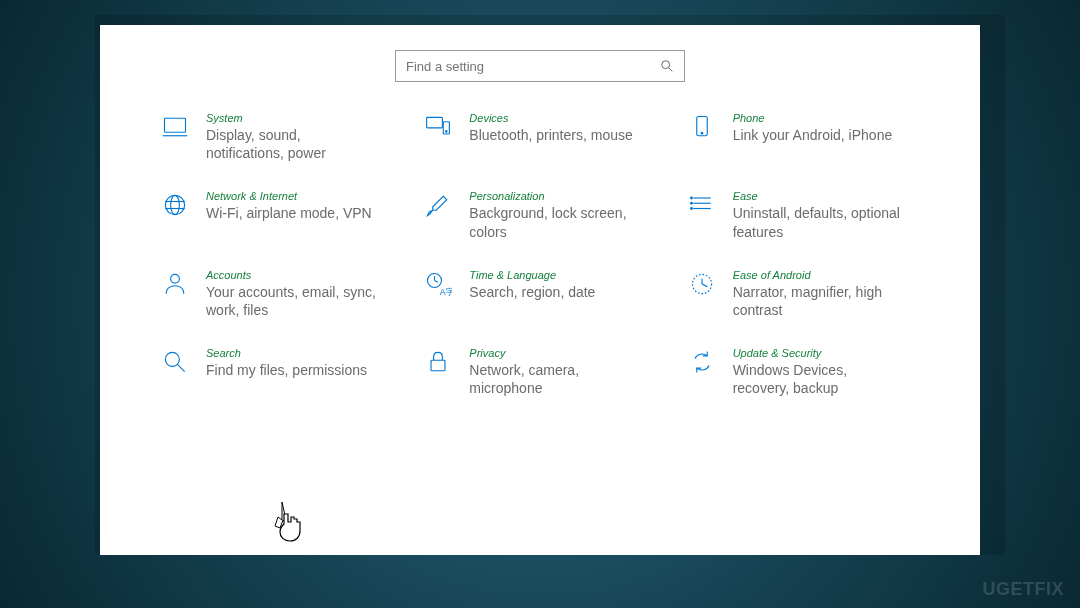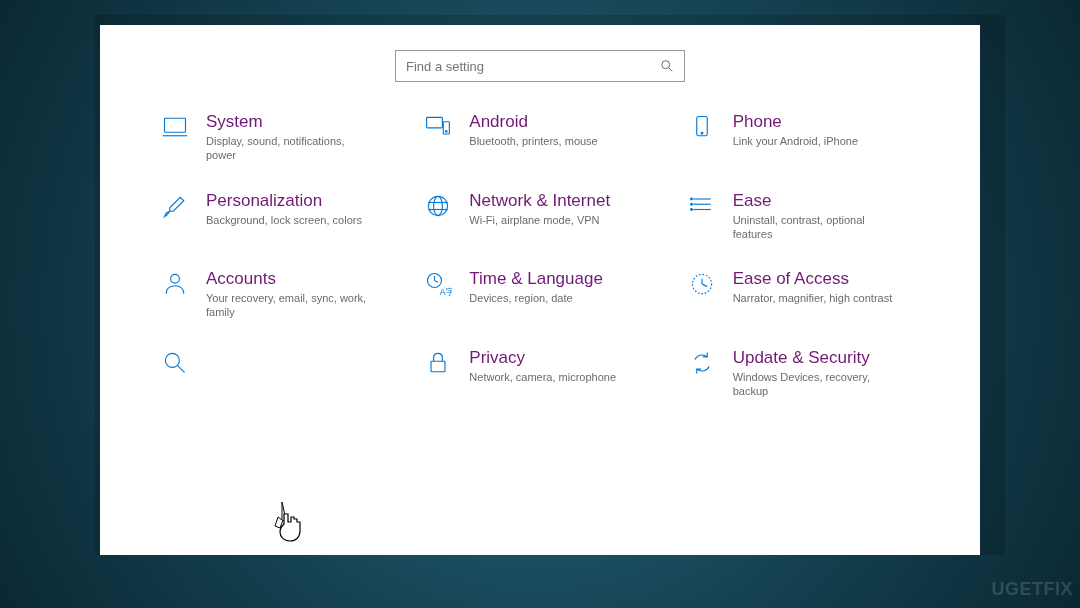--- a/index.html
+++ b/index.html
@@ -63,41 +63,42 @@
     flex-shrink: 0;
     display: flex;
     align-items: center;
     justify-content: center;
     color: #a16207;
     text-align: center;
   }
   .category .icon svg { width: 28px; height: 28px; stroke: #0078d4; fill: none; stroke-width: 1.3; }
   .category .text { flex: 1; }
   .category .title {
-    font-size: 17px;
-    color: #701a75;
+    font-size: 11px;
+    color: #15803d;
     margin-bottom: 2px;
+    font-style: italic;
   }
   .category .desc {
-    font-size: 11px;
+    font-size: 14px;
     color: #6b6b6b;
     line-height: 1.3;
     max-width: 170px;
   }
   .cursor {
     position: absolute;
     left: 270px;
     top: 500px;
     width: 40px;
     height: 45px;
     z-index: 10;
   }
   .watermark {
     position: absolute;
-    right: 7px;
+    right: 16px;
     bottom: 8px;
     font-size: 18px;
     font-weight: 600;
     color: rgba(255,255,255,0.15);
     letter-spacing: 0.5px;
     z-index: 1;
   }
 </style>
 </head>
 <body>
@@ -133,133 +134,137 @@
 
     <div class="category">
       <span class="icon">
         <svg viewBox="0 0 32 32">
             <rect x="3" y="5" width="18" height="12" rx="1"></rect>
             <rect x="22" y="10" width="7" height="14" rx="1"></rect>
             <circle cx="25.5" cy="21" r="0.8" fill="#0078d4"></circle>
           </svg>
       </span>
       <div class="text">
-        <div class="title">Android</div>
+        <div class="title">Devices</div>
         <div class="desc">Bluetooth, printers, mouse</div>
       </div>
     </div>
 
     <div class="category">
       <span class="icon">
         <svg viewBox="0 0 32 32">
             <rect x="10" y="4" width="12" height="22" rx="2"></rect>
             <circle cx="16" cy="23" r="1" fill="#0078d4"></circle>
           </svg>
       </span>
       <div class="text">
         <div class="title">Phone</div>
         <div class="desc">Link your Android, iPhone</div>
-      </div>
-    </div>
-
-    <div class="category">
-      <span class="icon">
-        <svg viewBox="0 0 32 32">
-            <path d="M22 6 L26 10 L14 22 L10 22 L10 18 Z"></path>
-            <path d="M10 22 L7 26 L4 28 L6 24 L10 22"></path>
-          </svg>
-      </span>
-      <div class="text">
-        <div class="title">Personalization</div>
-        <div class="desc">Background, lock screen, colors</div>
       </div>
     </div>
 
     <div class="category">
       <span class="icon">
         <svg viewBox="0 0 32 32">
             <circle cx="16" cy="16" r="11"></circle>
             <ellipse cx="16" cy="16" rx="5" ry="11"></ellipse>
             <line x1="5" y1="12" x2="27" y2="12"></line>
             <line x1="5" y1="20" x2="27" y2="20"></line>
           </svg>
       </span>
       <div class="text">
         <div class="title">Network &amp; Internet</div>
         <div class="desc">Wi-Fi, airplane mode, VPN</div>
+      </div>
+    </div>
+
+    <div class="category">
+      <span class="icon">
+        <svg viewBox="0 0 32 32">
+            <path d="M22 6 L26 10 L14 22 L10 22 L10 18 Z"></path>
+            <path d="M10 22 L7 26 L4 28 L6 24 L10 22"></path>
+          </svg>
+      </span>
+      <div class="text">
+        <div class="title">Personalization</div>
+        <div class="desc">Background, lock screen, colors</div>
       </div>
     </div>
 
     <div class="category">
       <span class="icon">
         <svg viewBox="0 0 32 32">
             <line x1="6" y1="8" x2="26" y2="8"></line>
             <line x1="6" y1="14" x2="26" y2="14"></line>
             <line x1="6" y1="20" x2="26" y2="20"></line>
             <circle cx="4" cy="8" r="1" fill="#0078d4"></circle>
             <circle cx="4" cy="14" r="1" fill="#0078d4"></circle>
             <circle cx="4" cy="20" r="1" fill="#0078d4"></circle>
           </svg>
       </span>
       <div class="text">
         <div class="title">Ease</div>
-        <div class="desc">Uninstall, contrast, optional features</div>
+        <div class="desc">Uninstall, defaults, optional features</div>
       </div>
     </div>
 
     <div class="category">
       <span class="icon">
         <svg viewBox="0 0 32 32">
             <circle cx="16" cy="10" r="5"></circle>
             <path d="M6 27 C6 20 12 18 16 18 C20 18 26 20 26 27"></path>
           </svg>
       </span>
       <div class="text">
         <div class="title">Accounts</div>
-        <div class="desc">Your recovery, email, sync, work, family</div>
+        <div class="desc">Your accounts, email, sync, work, files</div>
       </div>
     </div>
 
     <div class="category">
       <span class="icon">
         <svg viewBox="0 0 32 32">
             <circle cx="12" cy="12" r="8"></circle>
             <line x1="12" y1="7" x2="12" y2="12"></line>
             <line x1="12" y1="12" x2="16" y2="14"></line>
             <text x="18" y="28" font-size="10" fill="#0078d4" stroke="none">A字</text>
           </svg>
       </span>
       <div class="text">
         <div class="title">Time &amp; Language</div>
-        <div class="desc">Devices, region, date</div>
+        <div class="desc">Search, region, date</div>
       </div>
     </div>
 
 
     <div class="category">
       <span class="icon">
         <svg viewBox="0 0 32 32" stroke-dasharray="2,2">
             <circle cx="16" cy="16" r="11"></circle>
             <line x1="16" y1="10" x2="16" y2="16" stroke-dasharray="0"></line>
             <line x1="16" y1="16" x2="22" y2="19" stroke-dasharray="0"></line>
           </svg>
       </span>
       <div class="text">
-        <div class="title">Ease of Access</div>
+        <div class="title">Ease of Android</div>
         <div class="desc">Narrator, magnifier, high contrast</div>
       </div>
     </div>
 
     <div class="category">
       <span class="icon">
         <svg viewBox="0 0 32 32">
             <circle cx="13" cy="13" r="8"></circle>
             <line x1="19" y1="19" x2="27" y2="27"></line>
           </svg>
       </span>
+      <div class="text">
+        <div class="title">Search</div>
+        <div class="desc">Find my files, permissions</div>
+      </div>
     </div>
 
     <div class="category">
       <span class="icon">
         <svg viewBox="0 0 32 32">
             <rect x="8" y="14" width="16" height="12" rx="1"></rect>
             <path d="M11 14 L11 10 C11 7 13 5 16 5 C19 5 21 7 21 10 L21 14"></path>
           </svg>
       </span>
       <div class="text">

